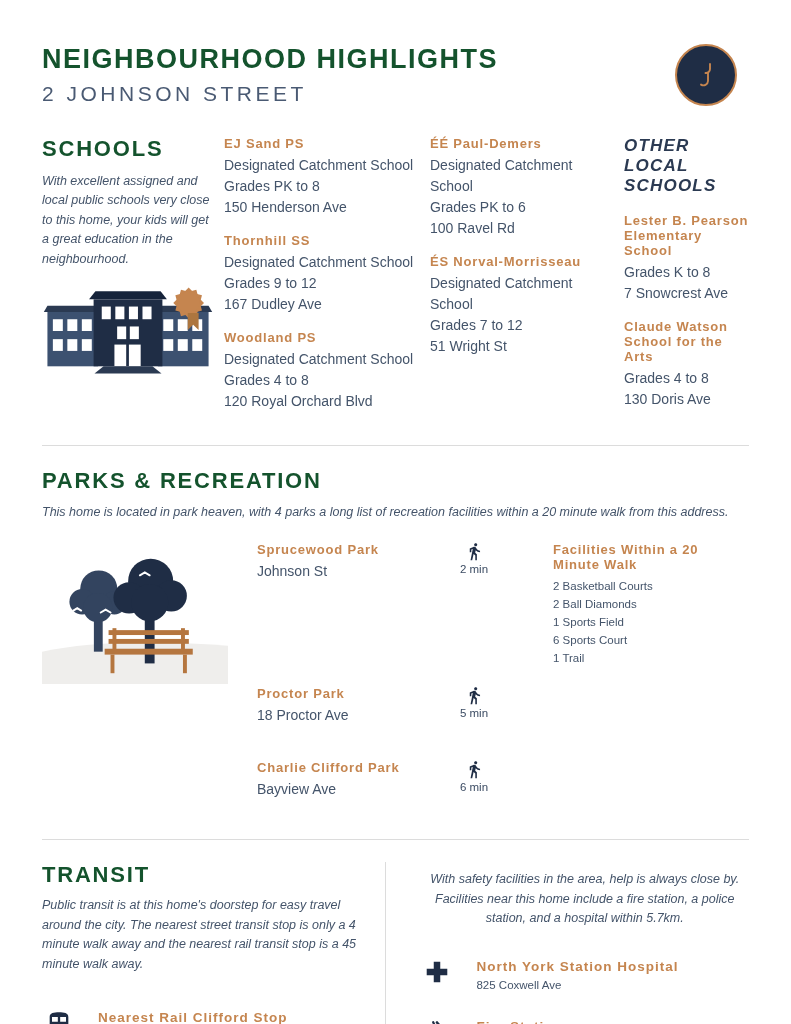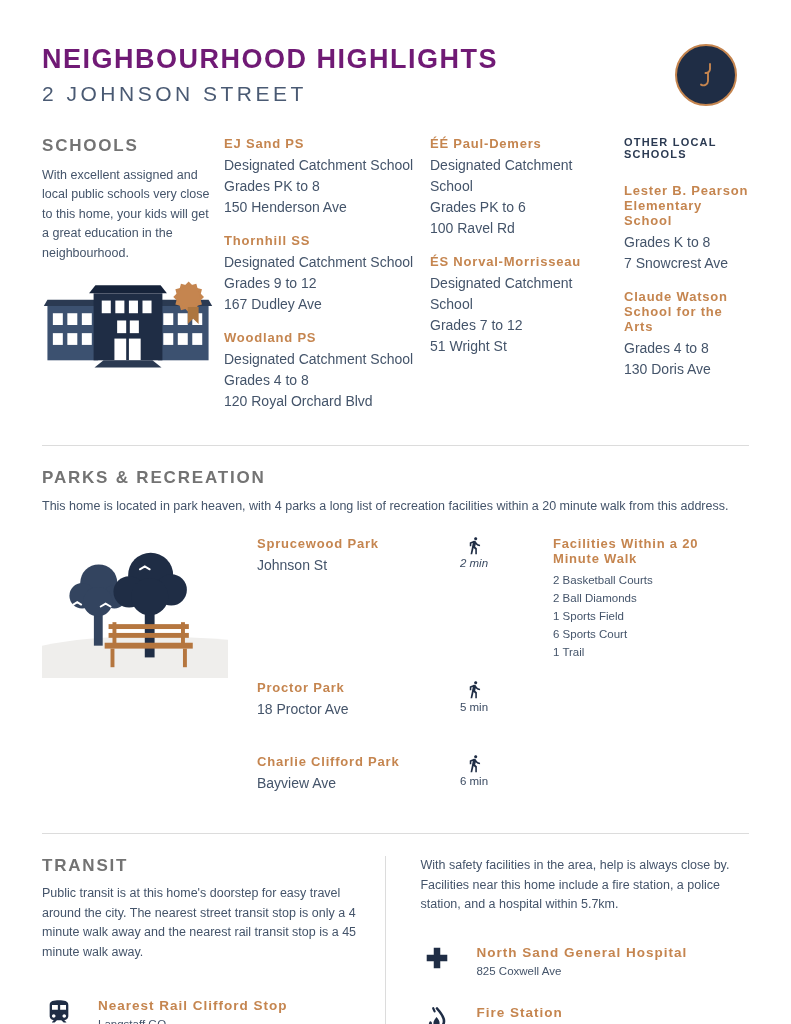--- a/index.html
+++ b/index.html
@@ -4,34 +4,34 @@
 <style>
   * { margin:0; padding:0; box-sizing:border-box; }
   html,body { background:#e8e8e8; }
   .page {
     width:791px; height:1024px; margin:0 auto; background:#ffffff;
     font-family:"Liberation Sans", sans-serif; color:#44546a;
     padding:0 42px; overflow:hidden; position:relative;
   }
   
   .header { display:flex; justify-content:space-between; align-items:flex-start; padding-top:44px; }
-  .title { font-size:27px; font-weight:bold; letter-spacing:1.5px; color:#701a75; }
+  .title { font-size:27px; font-weight:bold; letter-spacing:1.5px; color:#14532d; }
   .subtitle { font-size:21px; font-weight:400; letter-spacing:3.5px; color:#4a5a73; margin-top:7px; }
   .logo-badge { width:62px; height:62px; border-radius:50%; background:#1f2d45; border:2px solid #c5854f; display:flex; align-items:center; justify-content:center; margin-right:12px; }
   
-  .sec-head { font-size:17px; font-weight:bold; letter-spacing:1.8px; color:#737373; }
-  .intro { font-size:12.5px; line-height:1.55; color:#44546a; }
+  .sec-head { font-size:22px; font-weight:bold; letter-spacing:1.8px; color:#14532d; }
+  .intro { font-size:12.5px; line-height:1.55; color:#44546a;font-style:italic; }
   
   .schools { display:grid; grid-template-columns:168px 192px 180px 1fr; column-gap:14px; margin-top:30px; }
   .schools .sec-head { margin-bottom:10px; }
   .school-illu { margin-top:14px; }
   .entry { margin-bottom:15px; }
   .entry-name { font-size:13px; font-weight:bold; letter-spacing:.8px; color:#c5854f; margin-bottom:4px; }
   .entry-line { font-size:14px; line-height:1.5; color:#44546a; }
-  .other-head { font-size:11px; font-weight:bold; letter-spacing:1.2px; color:#2b3a52; margin-bottom:23px; }
+  .other-head { font-size:17px; font-weight:bold; letter-spacing:1.2px; color:#2b3a52; margin-bottom:17px;font-style:italic; }
   
   .hr { border:none; border-top:1px solid #dcdcdc; margin:0; }
   
   .parks { padding-top:22px; }
   .parks .intro { margin-top:9px; }
   .parks-grid { display:grid; grid-template-columns:196px 172px 86px 1fr; column-gap:8px; row-gap:12px; margin-top:20px; align-items:start;gap:19px; }
   .park-illu-cell { grid-row:1 / span 3; }
   .facilities-cell { grid-row:1 / span 3; }
   .walk-cell { text-align:center; width:52px; }
   .walk-cell svg { display:block; margin:0 auto 2px auto; }
@@ -202,21 +202,21 @@
             <rect x="70" y="115" width="4" height="19"></rect>
               <rect x="144" y="115" width="4" height="19"></rect>
           </g>
         </svg>
       </div>
 
       <div class="entry" style="grid-column:2; grid-row:1;">
         <div class="entry-name">Sprucewood Park</div>
         <div class="entry-line">Johnson St</div>
       </div>
-      <div class="walk-cell" style="grid-column:3; grid-row:1;font-style:italic;">
+      <div class="walk-cell" style="grid-column:3; grid-row:1;">
         <svg width="19" height="19" viewBox="0 0 24 24">
             <path fill="#1f2d45" d="M13.5 5.5c1.1 0 2-.9 2-2s-.9-2-2-2-2 .9-2 2 .9 2 2 2zM9.8 8.9L7 23h2.1l1.8-8 2.1 2v6h2v-7.5l-2.1-2 .6-3c1.3 1.5 3.3 2.5 5.5 2.5v-2c-1.9 0-3.5-1-4.3-2.4l-1-1.6c-.4-.6-1-1-1.7-1-.3 0-.5.1-.8.1L6 8.3V13h2V9.6l1.8-.7"></path>
           </svg>
         <div class="walk-label">2 min</div>
       </div>
 
       <div class="entry" style="grid-column:2; grid-row:2;">
         <div class="entry-name">Proctor Park</div>
         <div class="entry-line">18 Proctor Ave</div>
       </div>
@@ -285,30 +285,30 @@
         <div>
           <div class="poi-title">Nearest Street Level Transit Stop</div>
 
         </div>
       </div>
     </div>
 
     <div class="v-div"></div>
 
     <div class="safety-col">
-      <div class="intro" style="margin-left:8px;">With safety facilities in the area, help is always close by. Facilities near this home include a fire station, a police station, and a hospital within 5.7km.</div>
+      <div class="intro" style="margin-top:8px; margin-left:8px;text-align:center;">With safety facilities in the area, help is always close by. Facilities near this home include a fire station, a police station, and a hospital within 5.7km.</div>
 
       <div class="poi" style="margin-top:30px;">
         <div class="poi-icon">
           <svg width="26" height="26" viewBox="0 0 24 24">
               <path fill="#1f2d45" d="M9 2.5h6v6.5h6.5v6H15v6.5H9V15H2.5V9H9z"></path>
             </svg>
         </div>
         <div>
-          <div class="poi-title">North Sand General Hospital</div>
+          <div class="poi-title">North York Station Hospital</div>
           <div class="poi-detail">825 Coxwell Ave</div>
         </div>
       </div>
 
       <div class="poi">
         <div class="poi-icon">
           <svg width="24" height="30" viewBox="0 0 24 30">
             <path d="M12 3.5c4 4.5 7 8.4 7 12.5a7 7 0 0 1-13.3 3" fill="none" stroke="#1f2d45" stroke-width="2.6" stroke-linecap="round"></path>
             <path d="M5.2 21.5c-.2-.6-.2-2.5.3-3.8" fill="none" stroke="#1f2d45" stroke-width="2.6" stroke-linecap="round"></path>
             <path d="M11.5 12c1.8 2.2 3.1 4 3.1 6a3.1 3.1 0 1 1-6.2 0c0-1.3.5-2.4 1.3-3.6z" fill="#1f2d45"></path>

